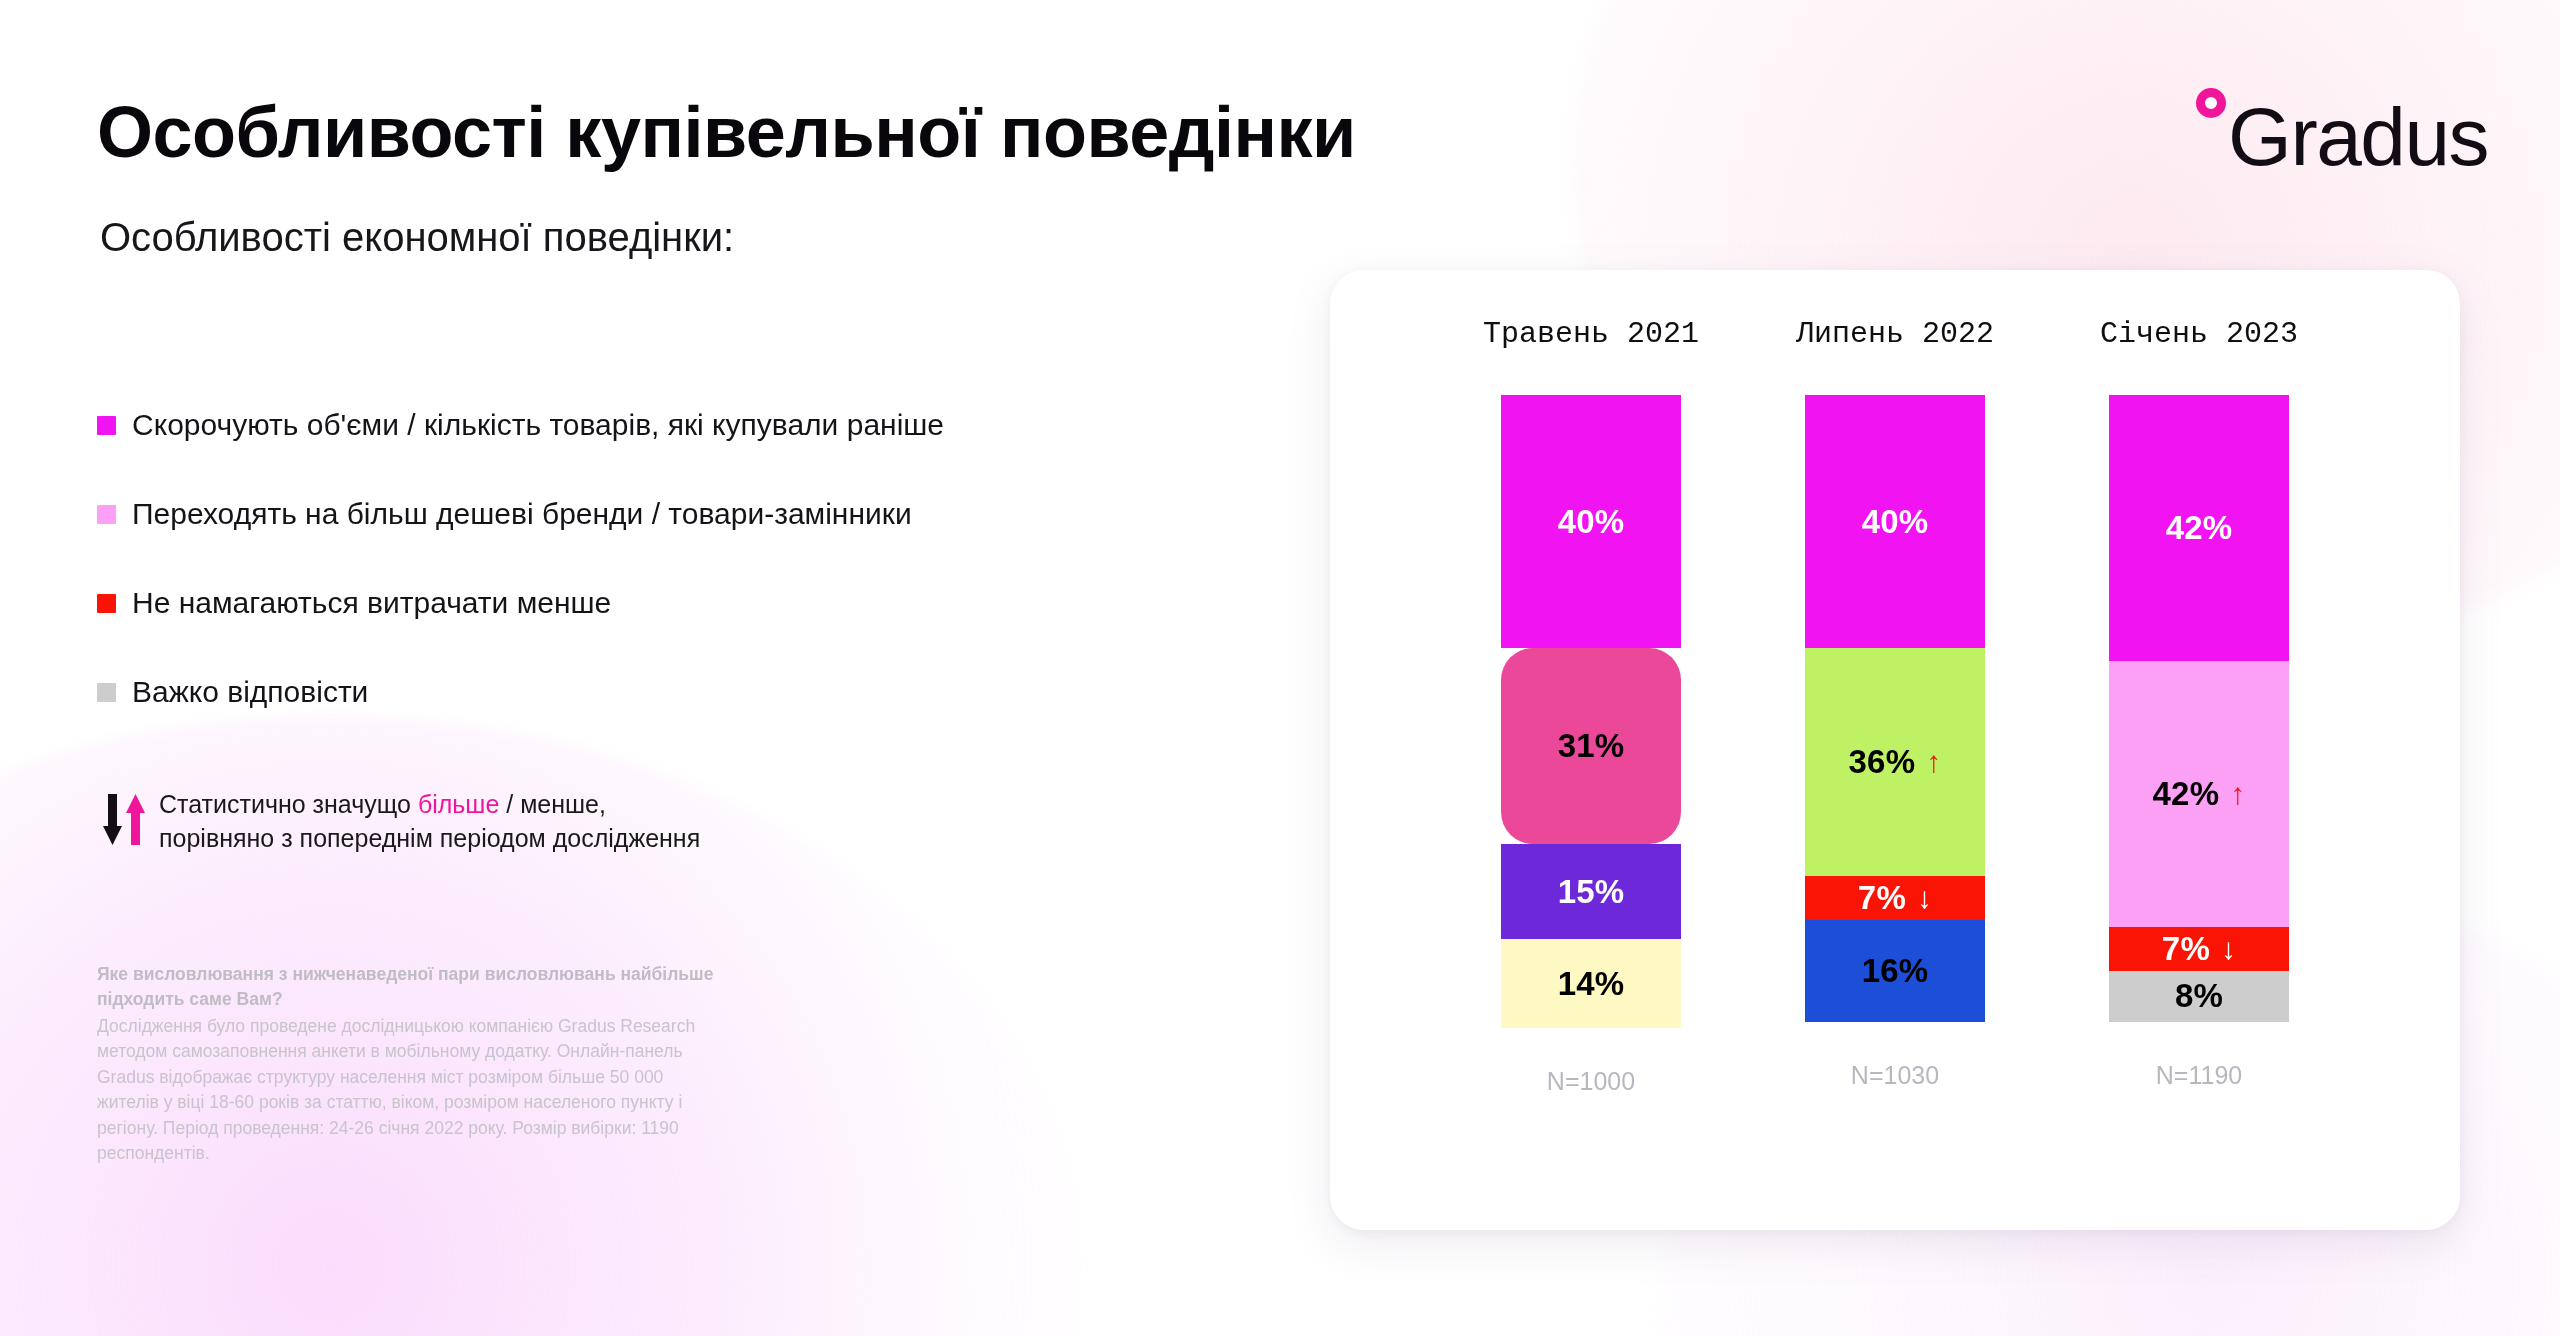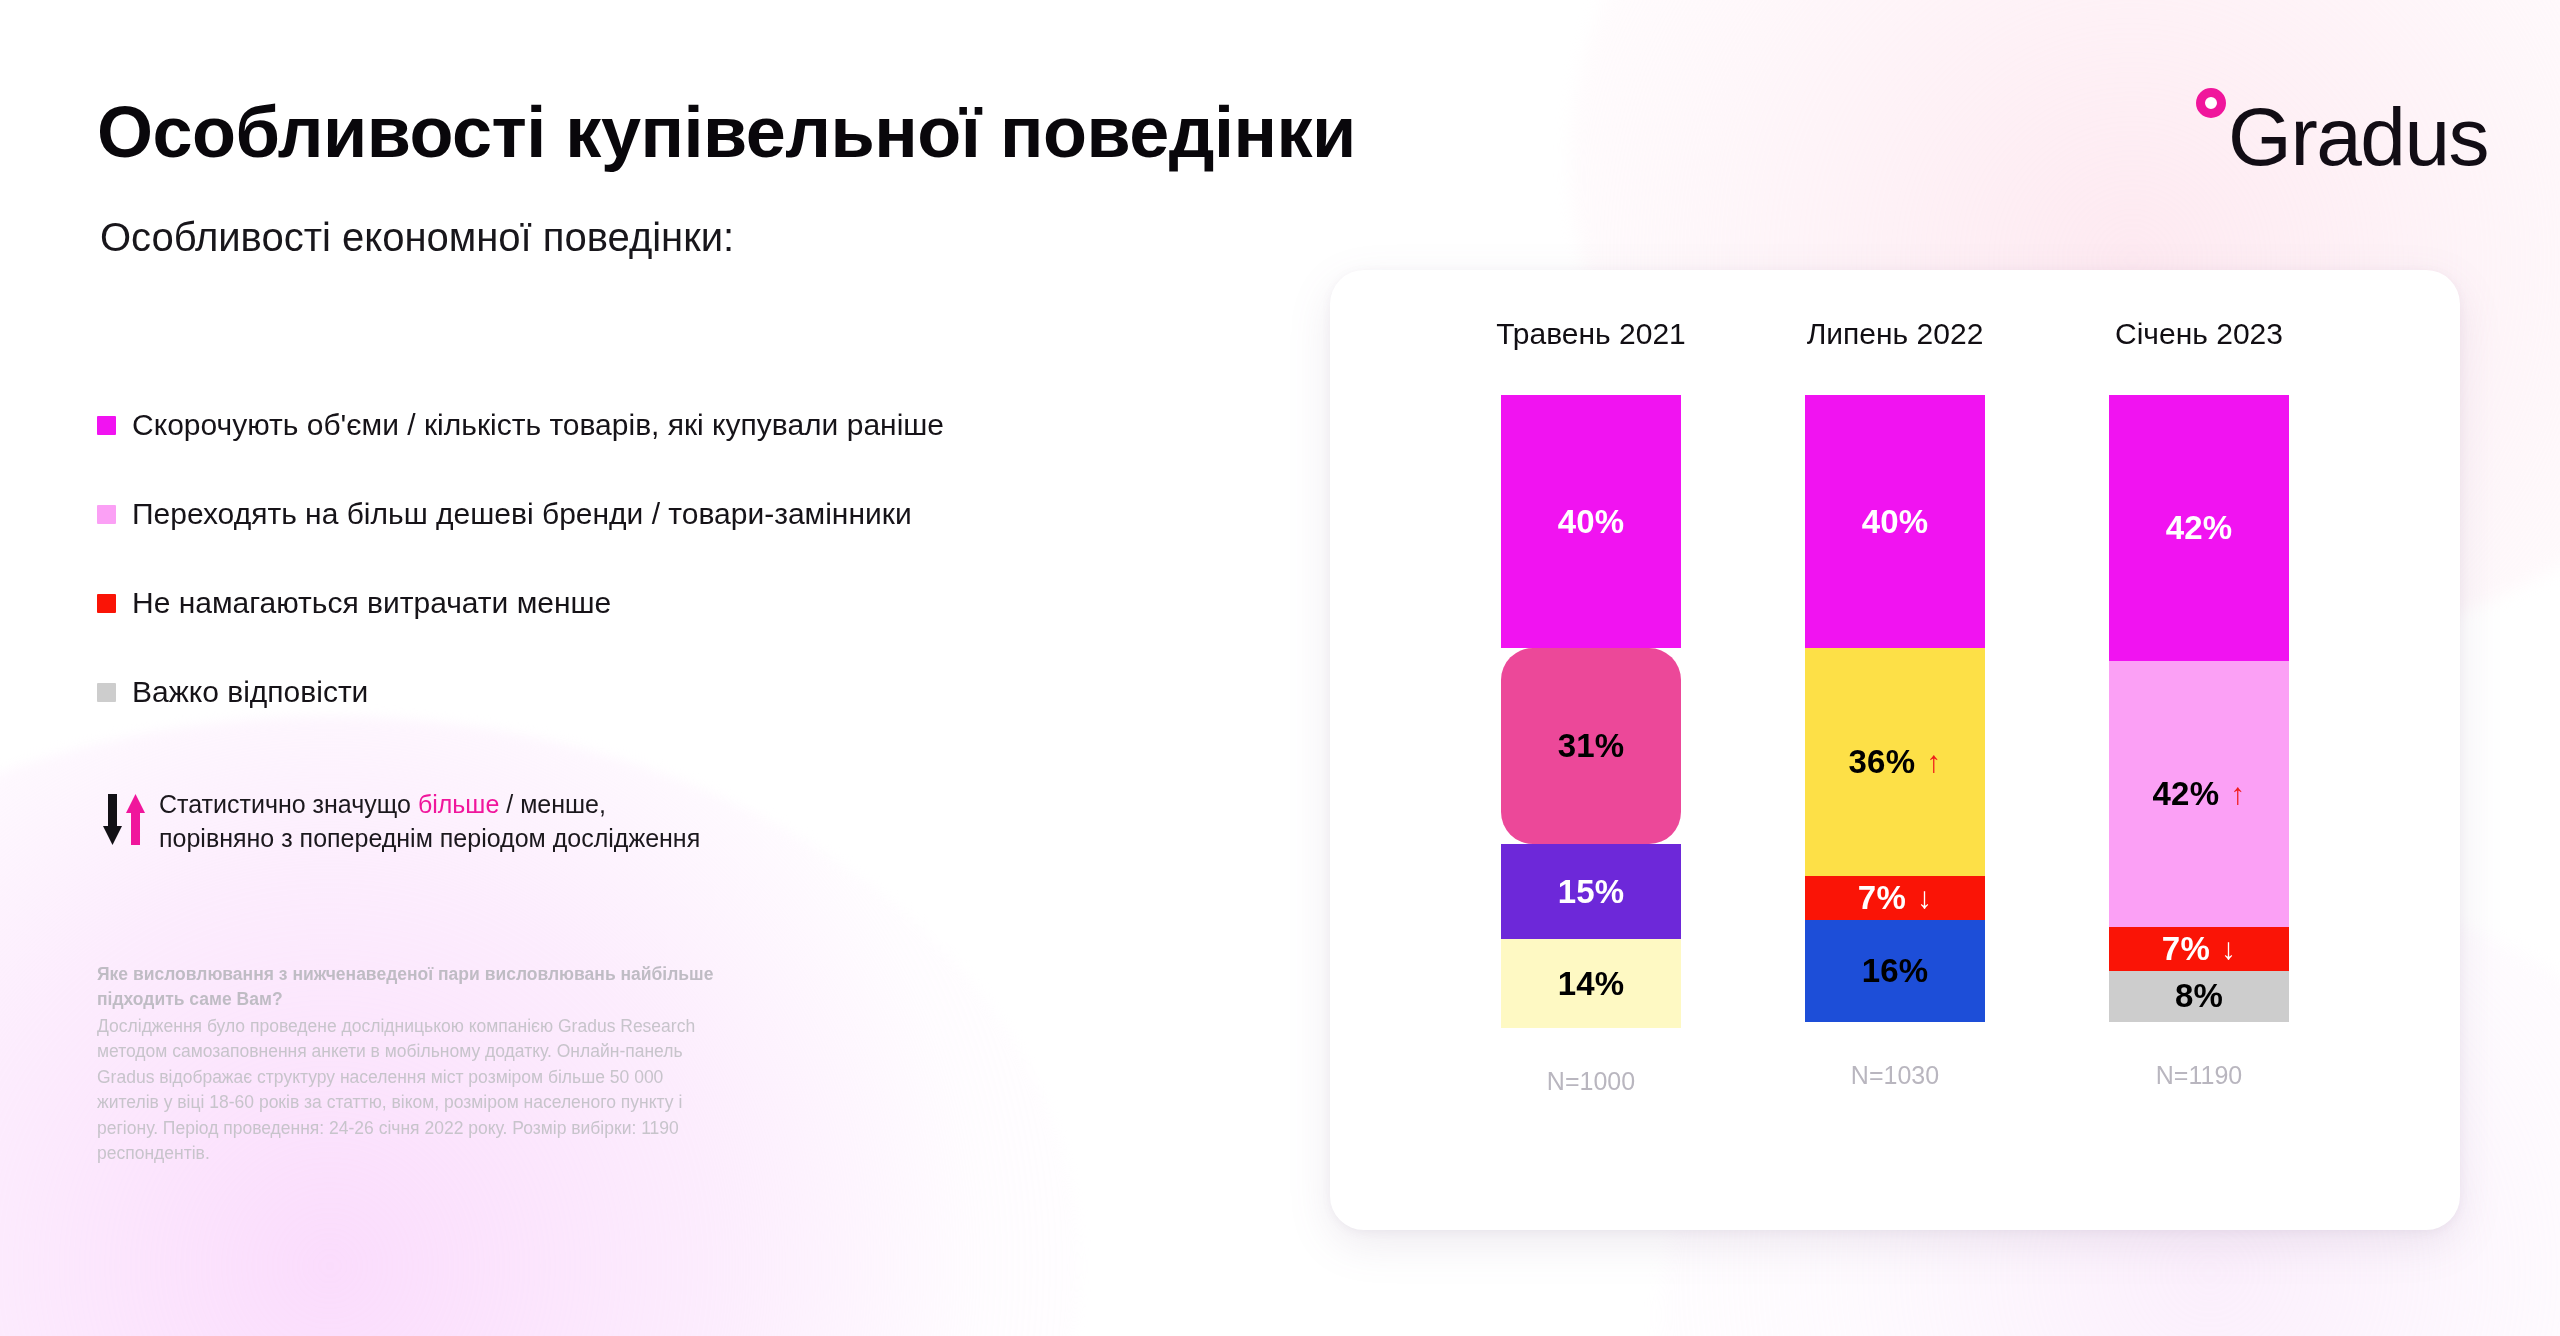--- a/index.html
+++ b/index.html
@@ -206,20 +206,21 @@
     display: flex;
     flex-direction: column;
     align-items: center;
   }
 
   .col-header {
     font-size: 30px;
     color: #110e13;
     margin-bottom: 44px;
     white-space: nowrap;
+    font-family: Liberation Mono, monospace;
   }
 
   .stack {
     width: 180px;
     display: flex;
     flex-direction: column;
   }
 
   .seg {
     display: flex;
@@ -328,21 +329,21 @@
             </div>
           </div>
           <div class="col-n">N=1000</div>
         </div>
         <div class="chart-col">
           <div class="col-header">Липень 2022</div>
           <div class="stack">
             <div class="seg" style="height: 253.2px; background: rgb(241, 19, 241); color: rgb(255, 255, 255);">
               <span class="seg-value">40%</span>
             </div>
-            <div class="seg" style="height: 227.88px; background: #fde047; color: rgb(0, 0, 0);">
+            <div class="seg" style="height: 227.88px; background: #bef264; color: rgb(0, 0, 0);">
               <span class="seg-value">36%</span>
               <span class="trend trend-up">↑</span>
             </div>
             <div class="seg" style="height: 44.31px; background: rgb(250, 20, 6); color: rgb(255, 255, 255);">
               <span class="seg-value">7%</span>
               <span class="trend trend-down">↓</span>
             </div>
             <div class="seg" style="height: 101.28px; background: #1d4ed8; color: rgb(0, 0, 0);">
               <span class="seg-value">16%</span>
             </div>

